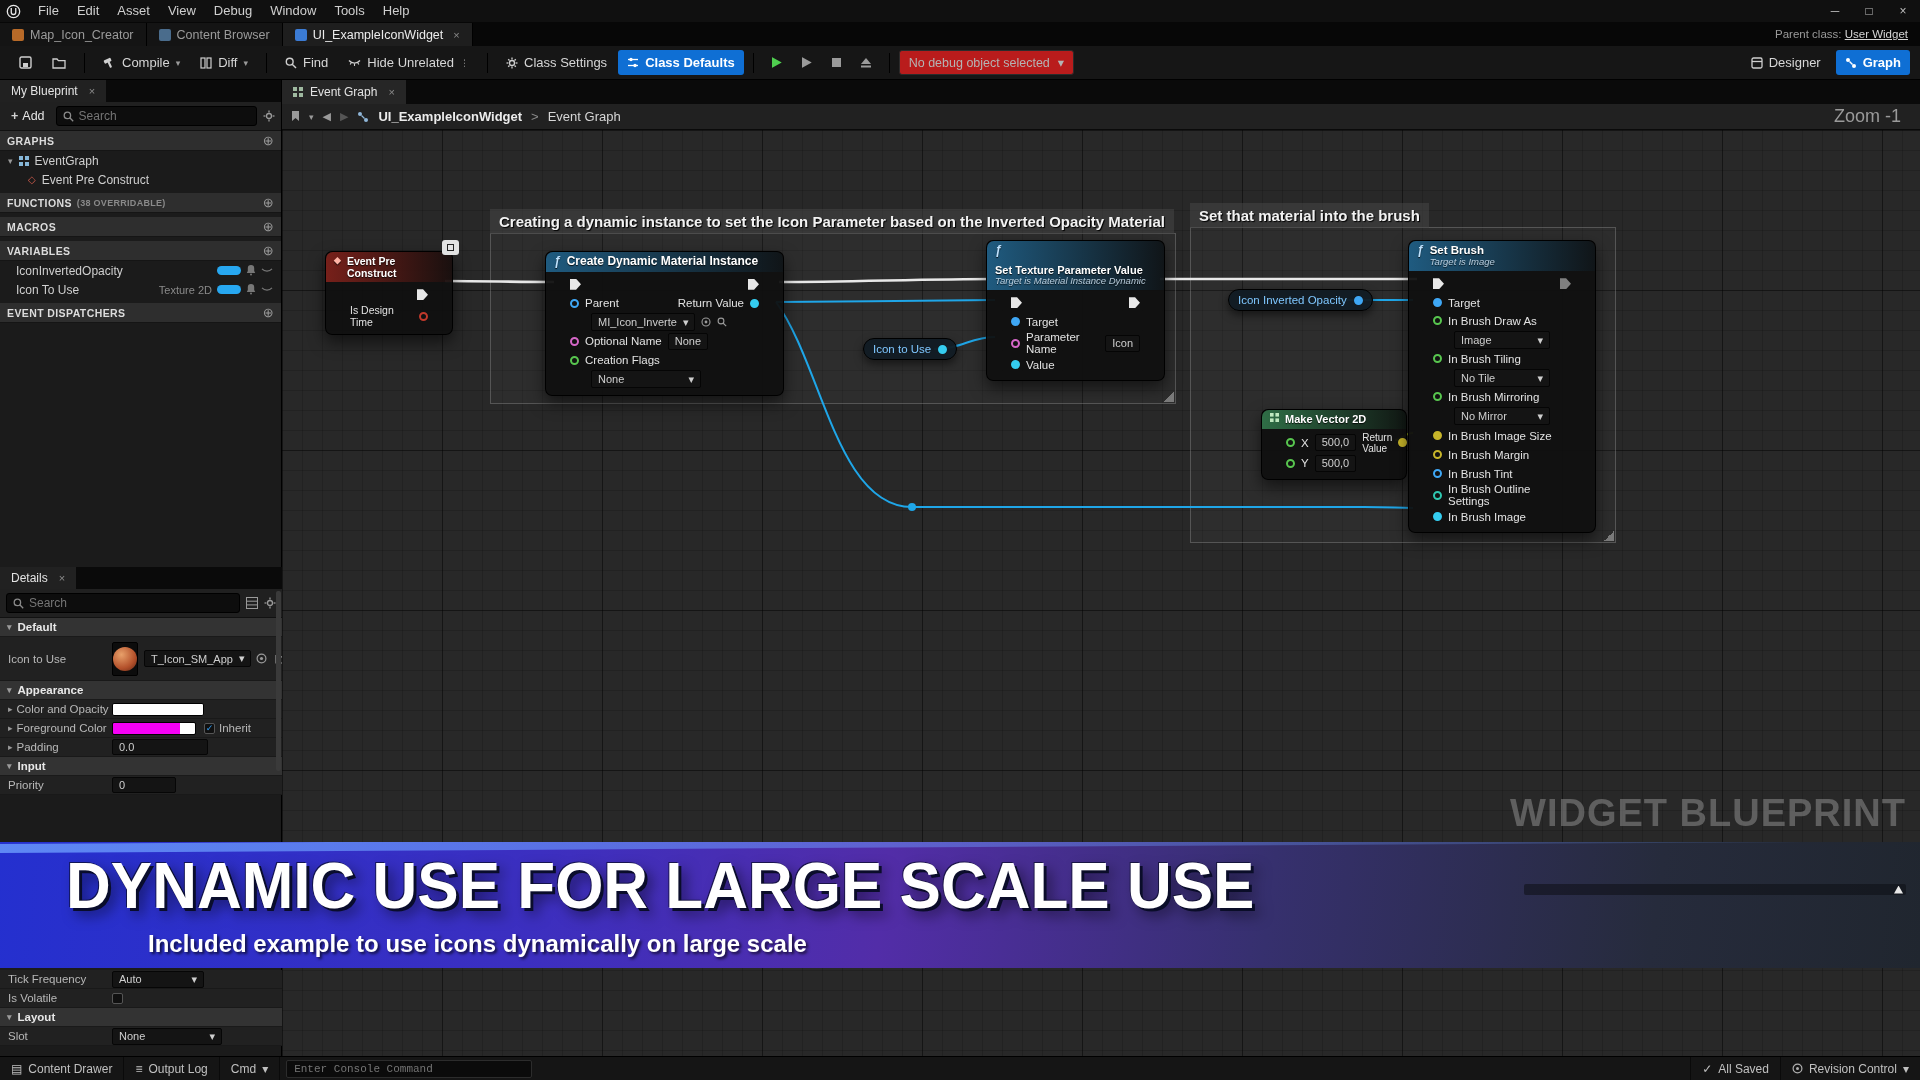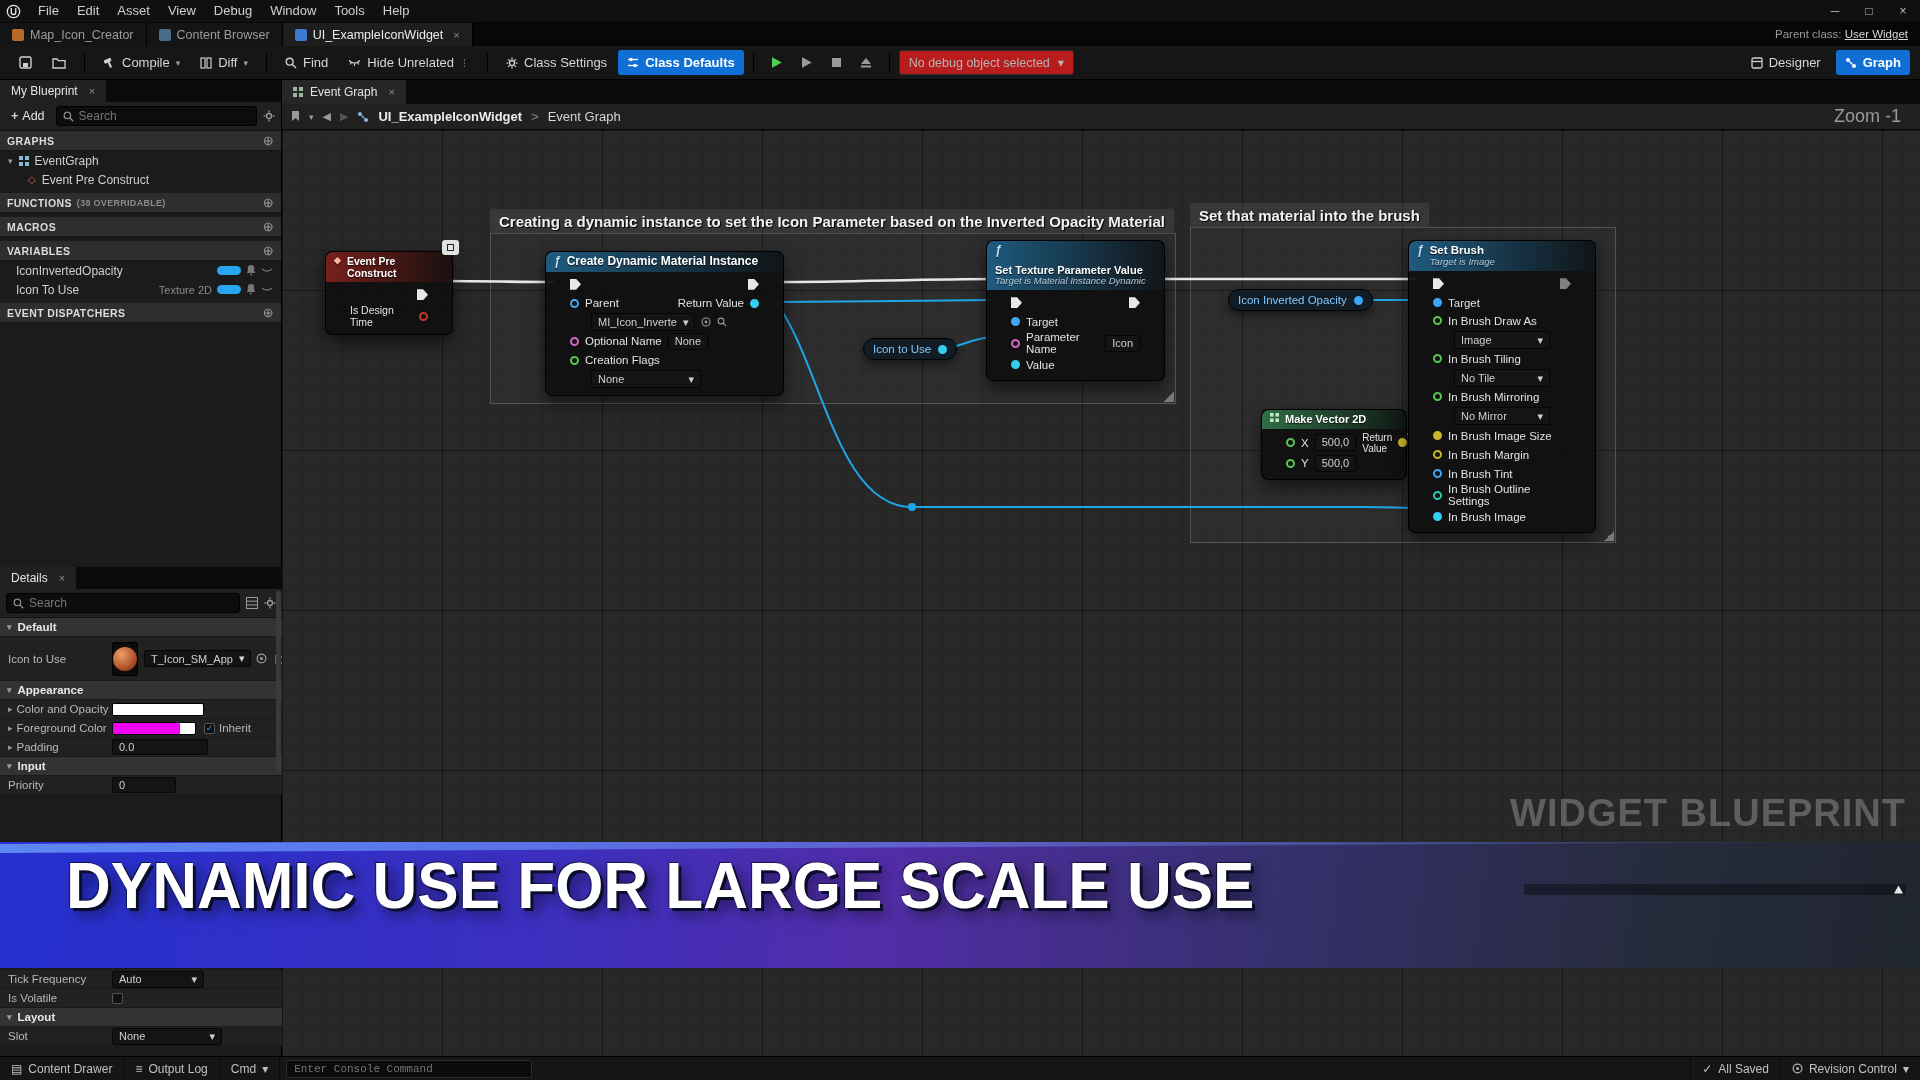--- a/index.html
+++ b/index.html
@@ -877,20 +877,21 @@
         </div>
       </div>
     </div>
 
     <div class="watermark">WIDGET BLUEPRINT</div>
   </div>
 
   <div id="banner">
     <div class="streak"></div>
     <div id="banner-title">DYNAMIC USE FOR LARGE SCALE USE</div>
+    <div id="banner-sub">Included example to use icons dynamically on large scale</div>
   </div>
   <div id="gscroll">
       <span class="uparr"></span>
     </div>
 
   <div id="statusbar">
     <div class="sb-item">
       <span class="ico">▤</span>
       <span>Content Drawer</span>
     </div>

